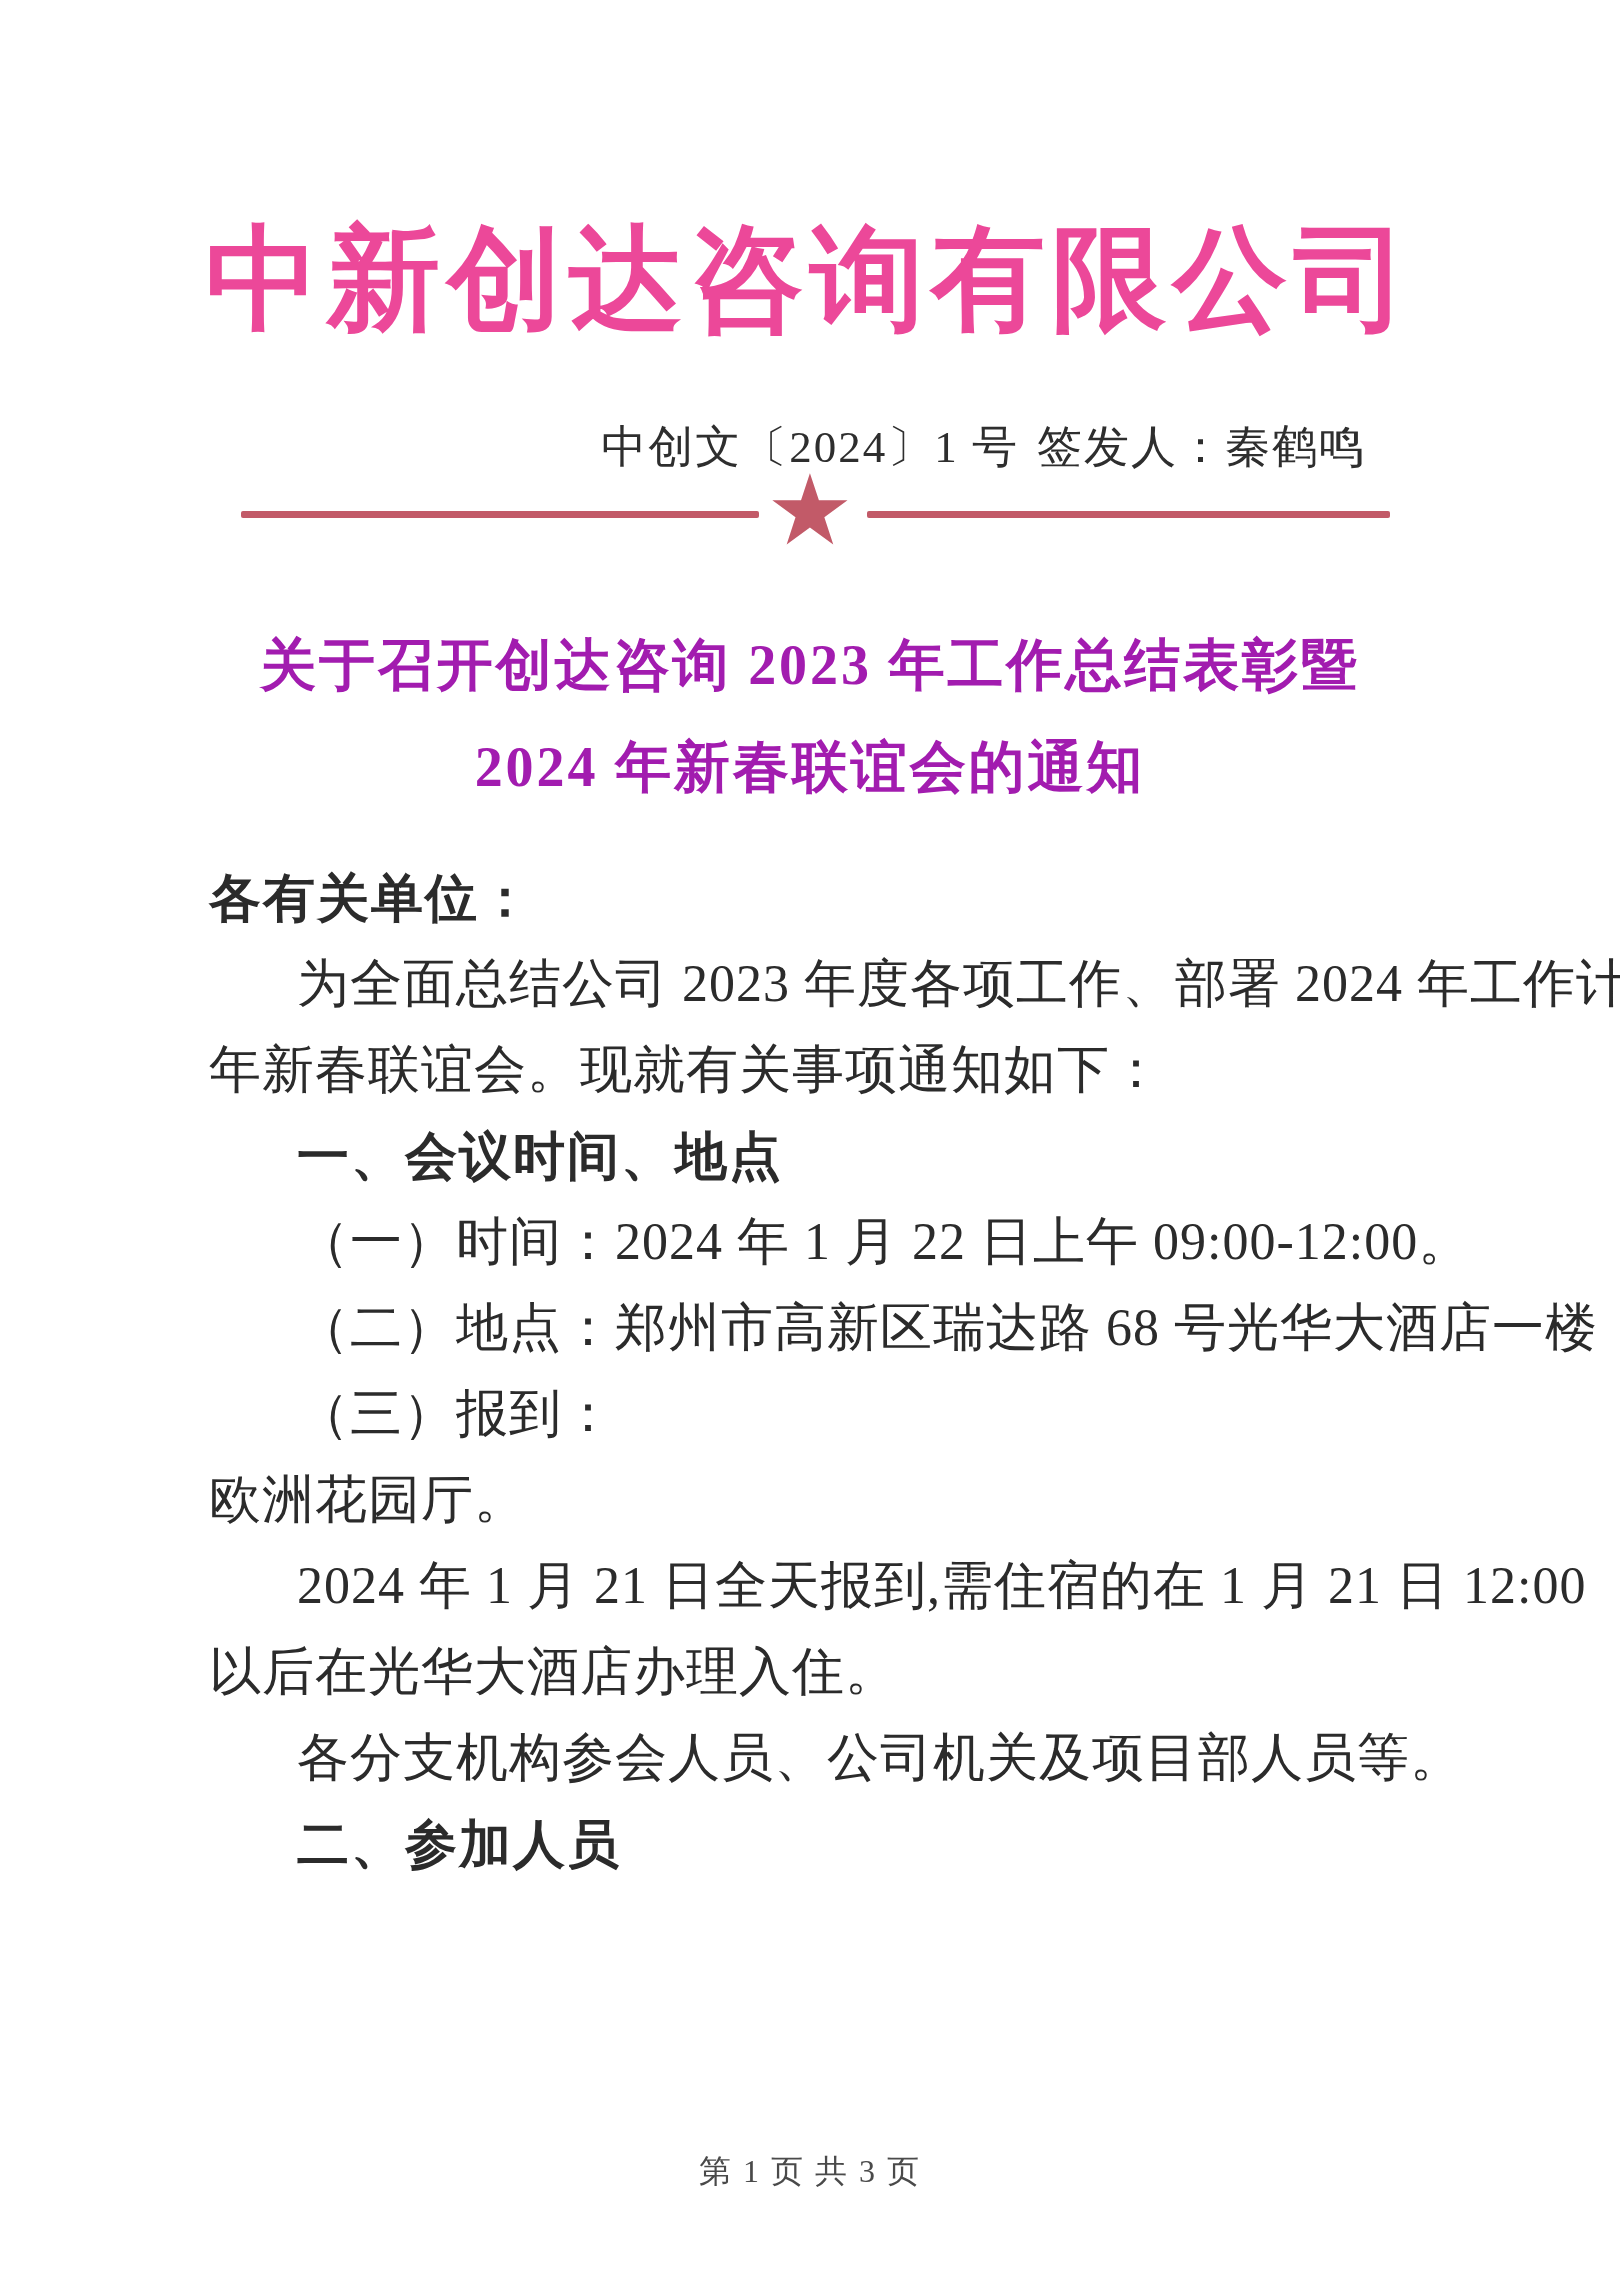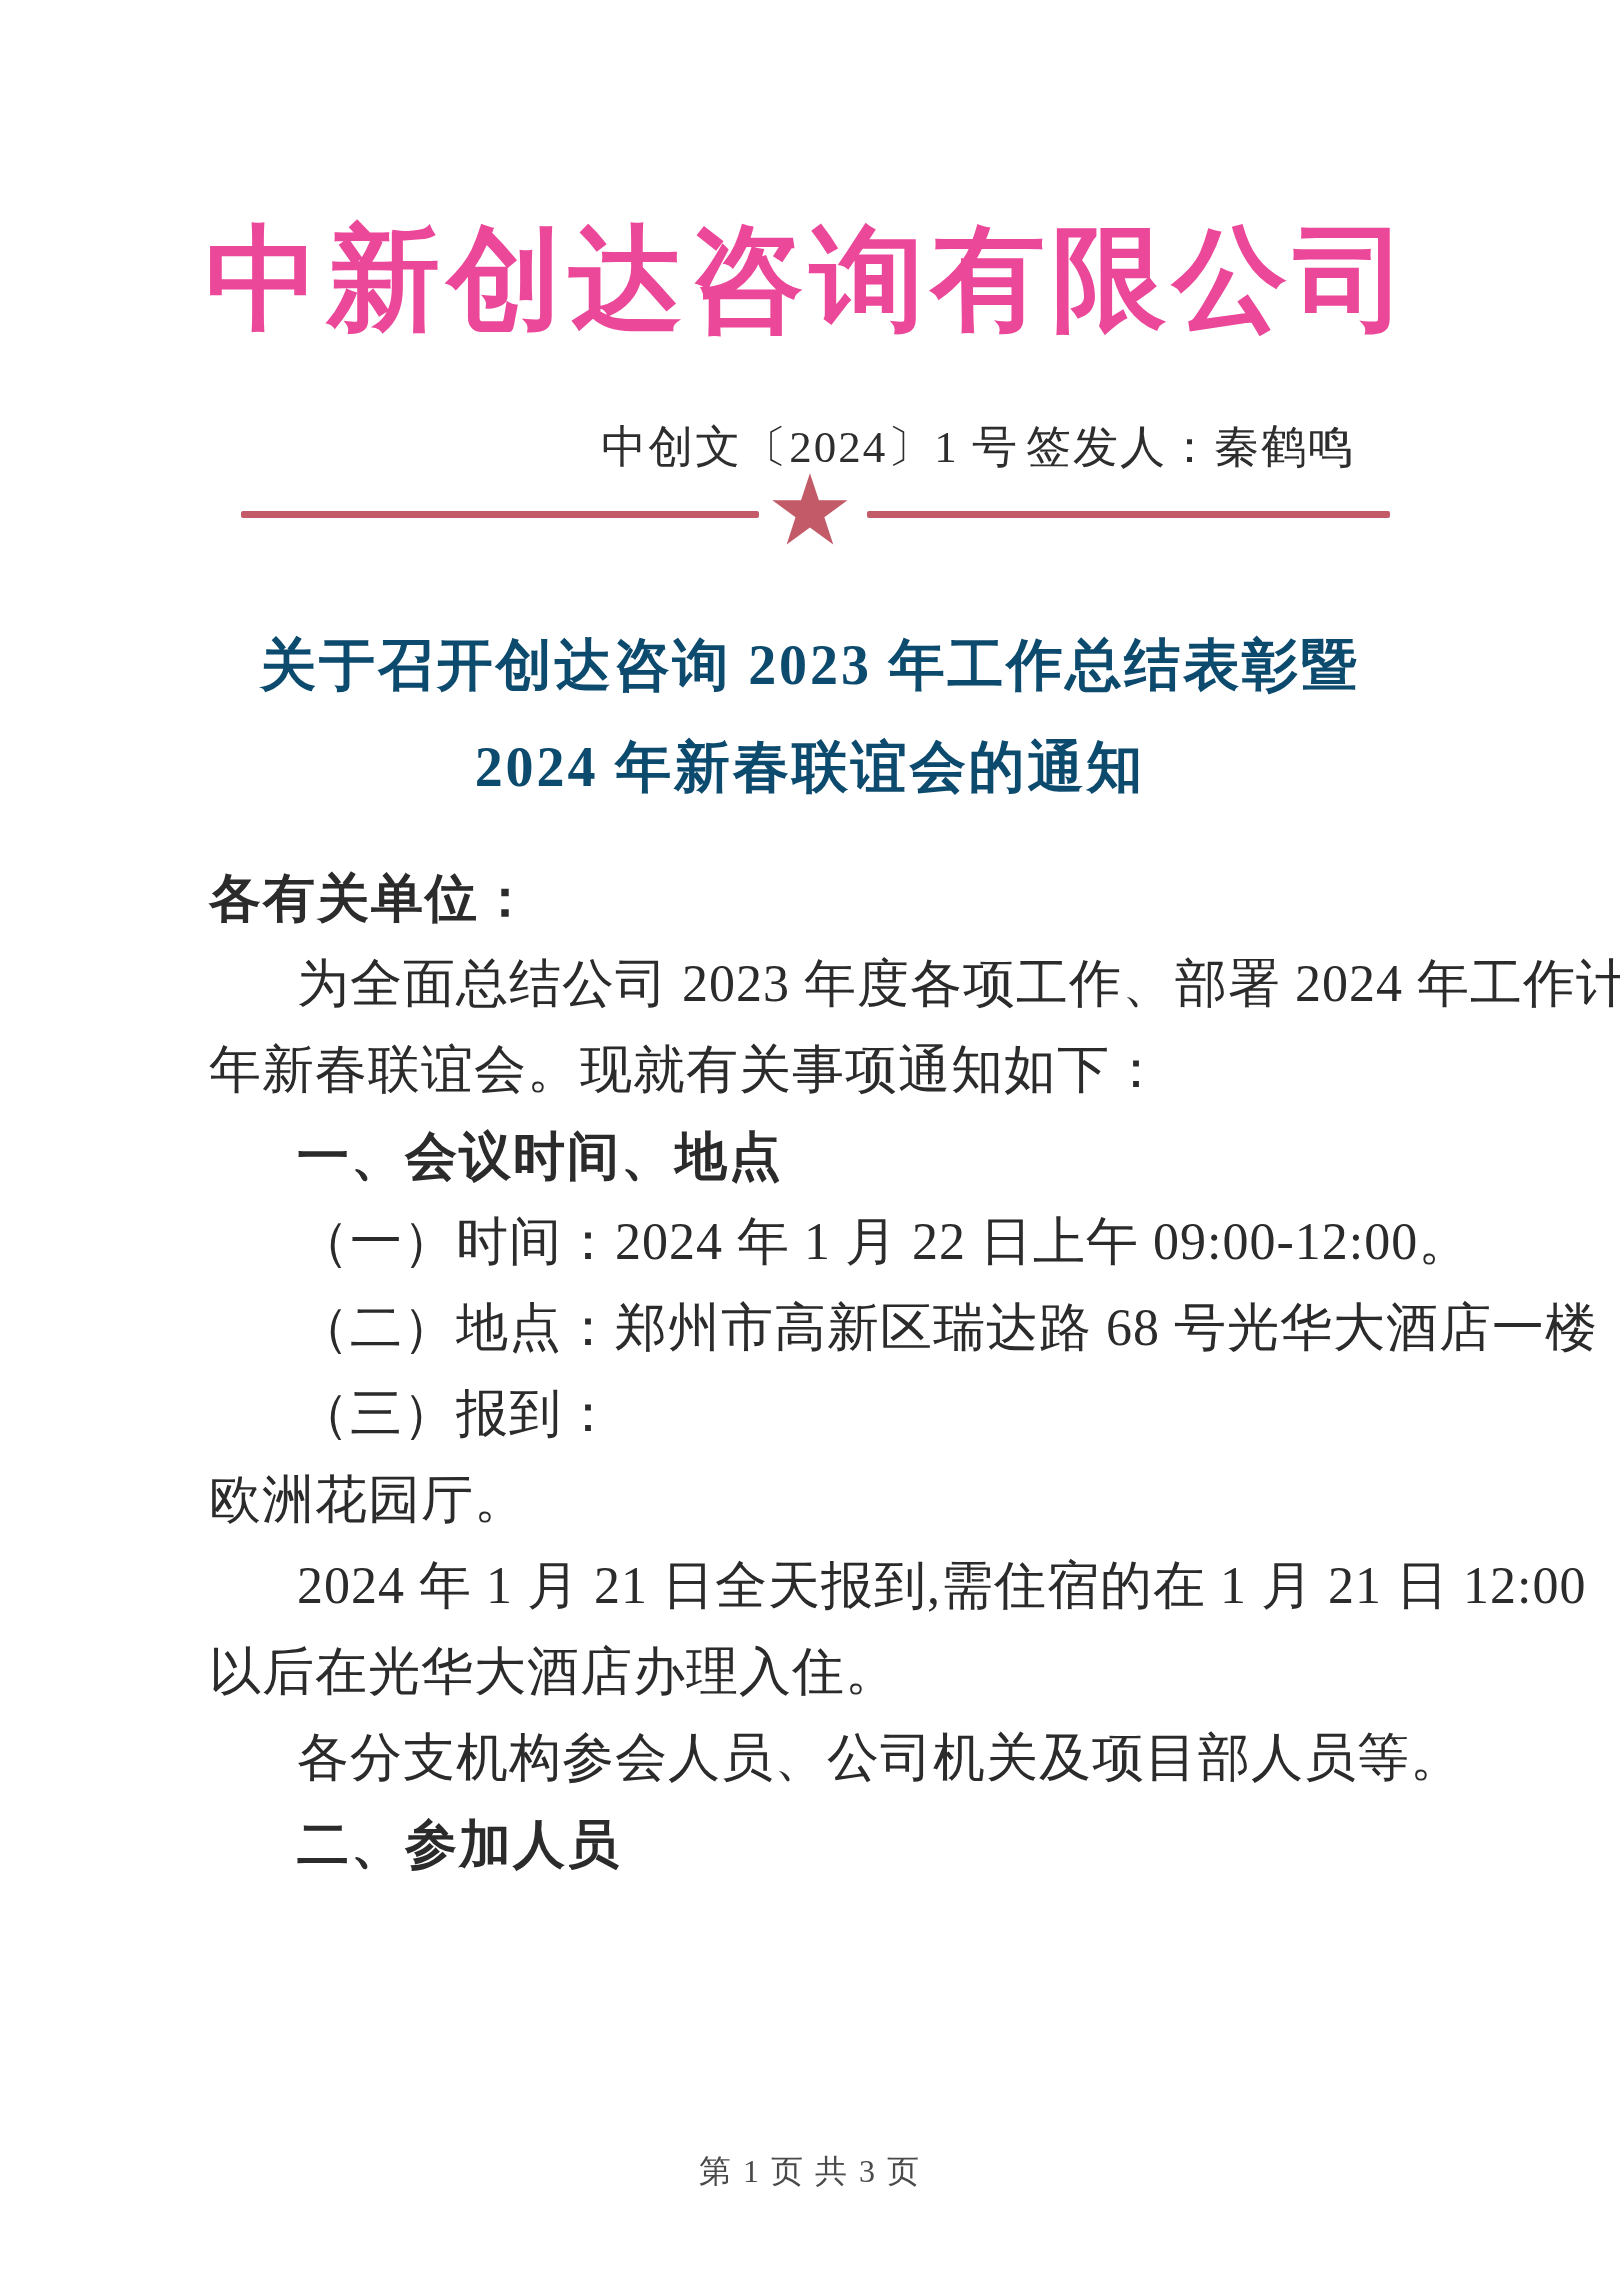--- a/index.html
+++ b/index.html
@@ -21,21 +21,21 @@
     white-space:nowrap;
   }
   .docline{
     position:absolute;top:417px;left:0;width:100%;height:61px;
     text-align:center;
     font-size:45px;line-height:61px;
     color:#2e2e2e;
     letter-spacing:2px;
   }
   .issuer{
-    position:absolute;right:265px;top:0;
+    position:absolute;right:254px;top:0;
     white-space:nowrap;
   }
   .divider{
     position:absolute;top:470px;left:0;width:100%;height:93px;
   }
   .seg{
     position:absolute;top:41px;height:6.9px;
     background:#c25a68;
     border-radius:2px;
   }
@@ -46,21 +46,21 @@
     text-align:center;
     font-size:98px;line-height:93px;
     color:#c25a68;
     font-family:"DejaVu Sans",sans-serif;
   }
   .doc-title{
     position:absolute;top:614px;left:0;width:100%;
     text-align:center;
     font-size:56px;line-height:102px;
     font-weight:700;
-    color:#0c4a6e;
+    color:#a21caf;
     letter-spacing:2.9px;
   }
   .body-block{
     position:absolute;top:855px;left:209px;right:176px;
     font-size:52px;
     color:#2b2b2b;
   }
   .body-line{
     height:86px;line-height:86px;
     white-space:nowrap;

